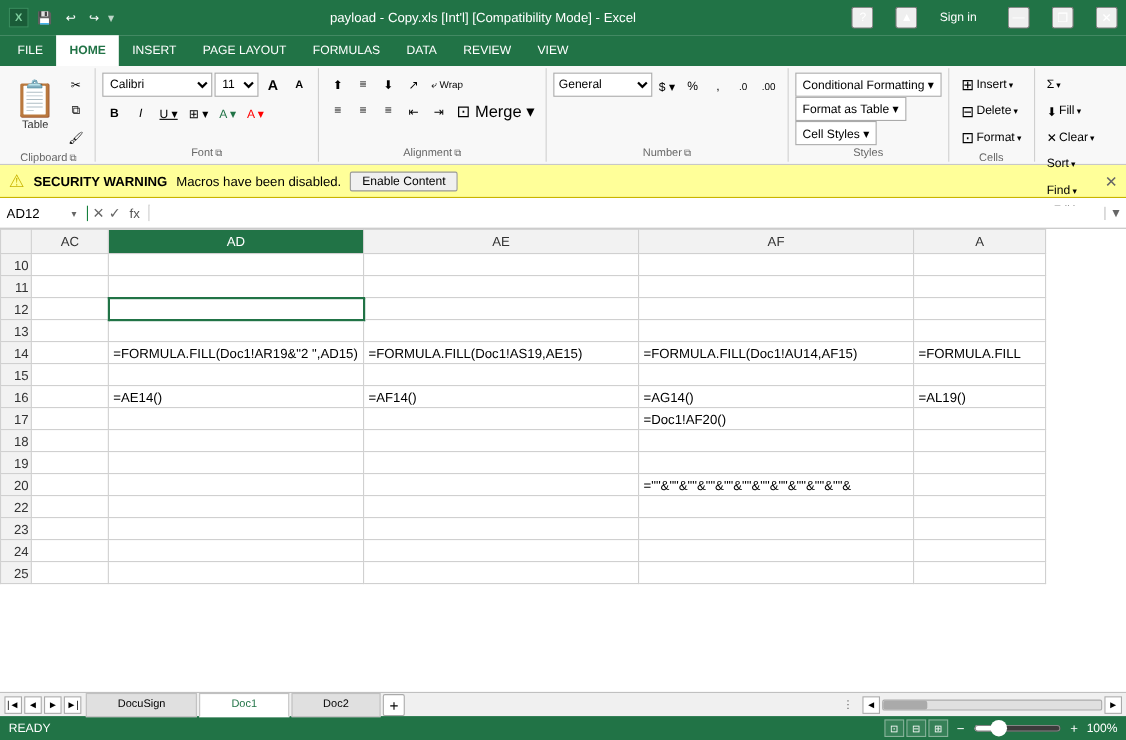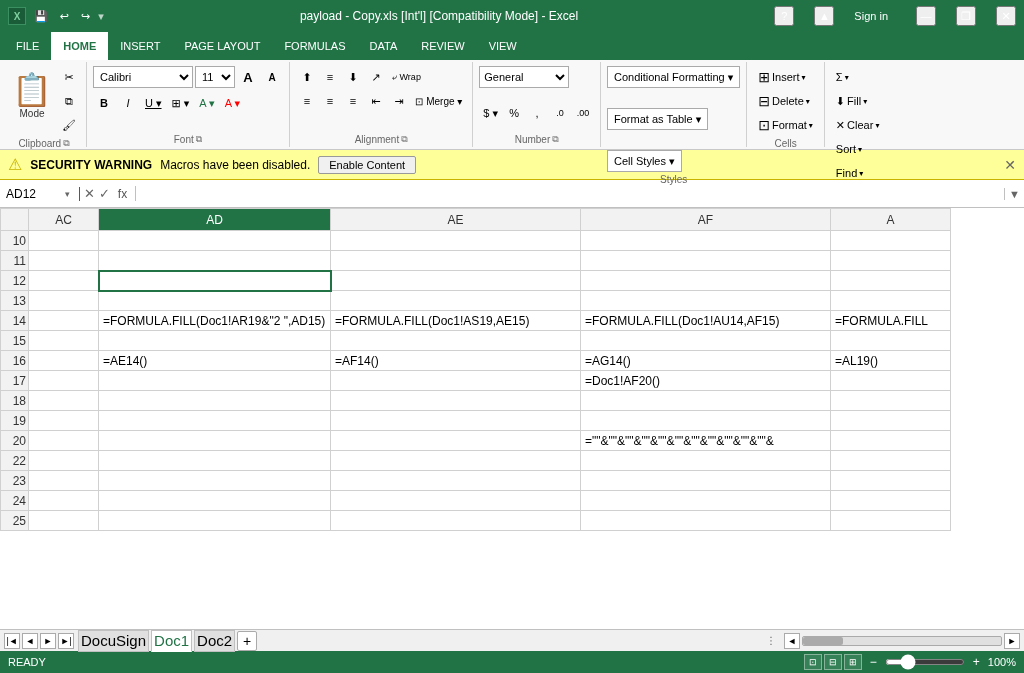--- a/index.html
+++ b/index.html
@@ -242,25 +242,25 @@
       display: flex;
       align-items: center;
       background: #f0f0f0;
       border-top: 1px solid #c0c0c0;
       height: 22px;
       padding-left: 4px;
     }
     .sheet-nav { display: flex; align-items: center; gap: 2px; margin-right: 4px; }
     .sheet-nav-btn { width: 16px; height: 16px; border: 1px solid #aaa; background: white; cursor: pointer; display: flex; align-items: center; justify-content: center; font-size: 9px; }
     .sheet-tab {
-      padding: 2px 2px;
+      padding: 2px 28px;
       border: 1px solid #c0c0c0;
       background: #e0e0e0;
       cursor: pointer;
-      font-size: 15px;
+      font-size: 10px;
       margin-right: 2px;
       height: 22px;
       display: flex;
       align-items: center;
     }
     .sheet-tab.active {
       background: white;
       border-bottom: 1px solid white;
       font-weight: normal;
       color: #217346;
@@ -322,21 +322,21 @@
   <button class="ribbon-tab">REVIEW</button>
   <button class="ribbon-tab">VIEW</button>
 </div>
 
 <div class="ribbon">
 
   <div class="ribbon-group">
     <div class="ribbon-group-content">
       <button class="ribbon-btn paste-btn">
         <div class="ribbon-btn-icon paste-icon">📋</div>
-        <div class="ribbon-btn-label">Mode</div>
+        <div class="ribbon-btn-label">Table</div>
       </button>
       <div class="ribbon-small-col">
         <button class="small-btn">✂</button>
         <button class="small-btn">⧉</button>
         <button class="small-btn">🖌</button>
       </div>
     </div>
     <div class="ribbon-group-label">
       <span>Clipboard</span>
       <span style="font-size:9px">⧉</span>
@@ -378,50 +378,50 @@
         <button class="small-btn">⬇</button>
         <button class="small-btn">↗</button>
         <button class="small-btn" style="font-size:9px;">⤶ Wrap</button>
       </div>
       <div class="align-row">
         <button class="small-btn">≡</button>
         <button class="small-btn">≡</button>
         <button class="small-btn">≡</button>
         <button class="small-btn">⇤</button>
         <button class="small-btn">⇥</button>
-        <button class="small-btn" style="font-size:10px;">⊡ Merge ▾</button>
+        <button class="small-btn" style="font-size:15px;">⊡ Merge ▾</button>
       </div>
     </div>
     <div class="ribbon-group-label">
       <span>Alignment</span>
       <span style="font-size:9px">⧉</span>
     </div>
   </div>
 
   <div class="ribbon-group">
-    <div class="ribbon-group-content" style="flex-direction:column;gap:12px;">
+    <div class="ribbon-group-content" style="flex-direction:row;gap:2px;">
       <select class="number-select">
         <option>General</option>
       </select>
       <div class="number-row">
         <button class="small-btn">$ ▾</button>
         <button class="small-btn">%</button>
         <button class="small-btn">,</button>
         <button class="small-btn" style="font-size:9px;">.0</button>
         <button class="small-btn" style="font-size:9px;">.00</button>
       </div>
     </div>
     <div class="ribbon-group-label">
       <span>Number</span>
       <span style="font-size:9px">⧉</span>
     </div>
   </div>
 
   <div class="ribbon-group">
-    <div class="ribbon-group-content" style="flex-direction:column;gap:20px;">
+    <div class="ribbon-group-content" style="flex-direction:column;gap:0;">
       <button class="styles-btn">
         <span>Conditional Formatting</span> ▾
       </button>
       <button class="styles-btn">
         <span>Format as Table</span> ▾
       </button>
       <button class="styles-btn">
         <span>Cell Styles</span> ▾
       </button>
     </div>

